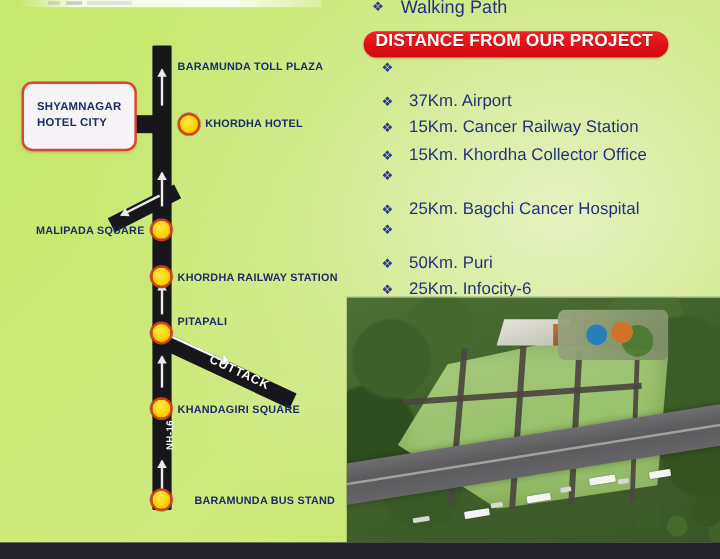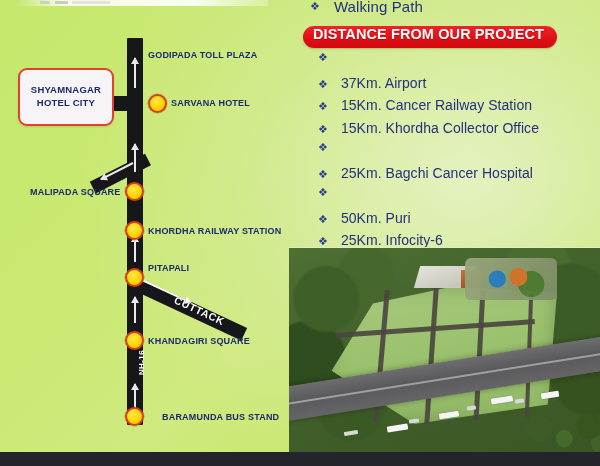--- a/index.html
+++ b/index.html
@@ -124,21 +124,21 @@
   #lbl-baramunda  { left: 162px; top: 406px; }
   #lbl-godipada   { left: 148px; top: 44px; }
 
   #shyam-box {
     position: absolute; left: 18px; top: 62px; width: 96px; height: 58px;
     background: #f7f4f8; border: 2px solid #e0432c; border-radius: 9px;
     display: flex; align-items: center; justify-content: center;
     box-shadow: 0 1px 2px rgba(0,0,0,.12);
   }
   #shyam-box .shyam-text {
-    text-align: center; color: #1b2a6b; font-size: 9.5px; font-weight: bold;
+    text-align: left; color: #1b2a6b; font-size: 9.5px; font-weight: bold;
     line-height: 1.35; letter-spacing: .2px;
   }
 
   
   #right-panel { position: absolute; left: 300px; top: 0; width: 300px; height: 452px; }
 
   #walking-path-row {
     position: absolute; left: 10px; top: -2px;
     display: flex; align-items: center; gap: 14px;
   }
@@ -287,24 +287,24 @@
     <div id="nh16-label">NH-16</div>
     <div id="cuttack-label">CUTTACK</div>
 
     <div id="shyam-box">
       <div class="shyam-text">
         <div>SHYAMNAGAR</div>
         <div>HOTEL CITY</div>
       </div>
     </div>
 
-    <div class="node-label" id="lbl-godipada">GODIPADA TOLL PLAZA</div>
+    <div class="node-label" id="lbl-godipada">BARAMUNDA TOLL PLAZA</div>
 
     <div class="node" id="node-sarvana"></div>
-    <div class="node-label" id="lbl-sarvana">SARVANA HOTEL</div>
+    <div class="node-label" id="lbl-sarvana">KHORDHA HOTEL</div>
 
     <div class="node" id="node-malipada"></div>
     <div class="node-label" id="lbl-malipada">MALIPADA SQUARE</div>
 
     <div class="node" id="node-khordha"></div>
     <div class="node-label" id="lbl-khordha">KHORDHA RAILWAY STATION</div>
 
     <div class="node" id="node-pitapali"></div>
     <div class="node-label" id="lbl-pitapali">PITAPALI</div>
 

